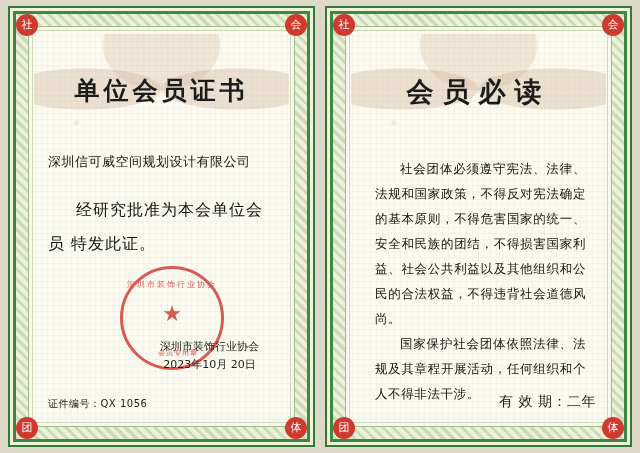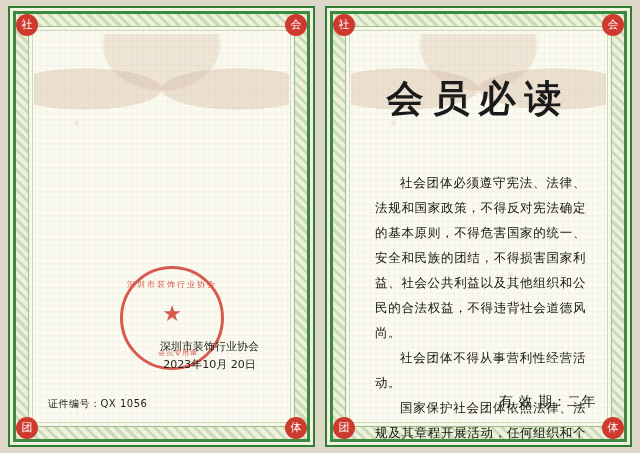--- a/index.html
+++ b/index.html
@@ -183,21 +183,21 @@
     position: absolute;
     left: 38px;
     bottom: 34px;
     font-size: 10px;
     color: #1d1d15;
     letter-spacing: 0.5px;
   }
   
   .title-right {
     text-align: center;
-    font-size: 37px;
+    font-size: 27px;
     letter-spacing: 9px;
     font-weight: bold;
     color: #1b1b1b;
     margin-top: 36px;
   }
   .body-right {
     margin-top: 46px;
     font-size: 12.5px;
     line-height: 25px;
     letter-spacing: 0.6px;
@@ -227,20 +227,25 @@
     <div class="outer-frame"></div>
     <div class="inner-field"></div>
     <div class="inner-field2"></div>
     <div class="deco-band"></div>
 
     <div class="corner tl">社</div>
     <div class="corner tr">会</div>
     <div class="corner bl">团</div>
     <div class="corner br">体</div>
 
+    <div class="content">
+      <div class="title-left">单位会员证书</div>
+      <div class="company">深圳信可威空间规划设计有限公司</div>
+      <div class="body-left">经研究批准为本会单位会员    特发此证。</div>
+    </div>
 
     <div class="seal-wrap">
       <div class="seal">
         <div class="seal-text">深圳市装饰行业协会</div>
         <div class="star">★</div>
         <div class="seal-text-bottom">会员专用章</div>
       </div>
     </div>
 
     <div class="sign-block">
@@ -261,21 +266,20 @@
 
     <div class="corner tl">社</div>
     <div class="corner tr">会</div>
     <div class="corner bl">团</div>
     <div class="corner br">体</div>
 
     <div class="content">
       <div class="title-right">会员必读</div>
       <div class="body-right">
         <p>社会团体必须遵守宪法、法律、法规和国家政策，不得反对宪法确定的基本原则，不得危害国家的统一、安全和民族的团结，不得损害国家利益、社会公共利益以及其他组织和公民的合法权益，不得违背社会道德风尚。</p>
-        <p>社会团体不得从事营利性经营活动。</p>
         <p>国家保护社会团体依照法律、法规及其章程开展活动，任何组织和个人不得非法干涉。</p>
       </div>
     </div>
 
     <div class="valid">
       <span>有 效 期：</span><span>二年</span>
     </div>
   </div>
 
 </div>

